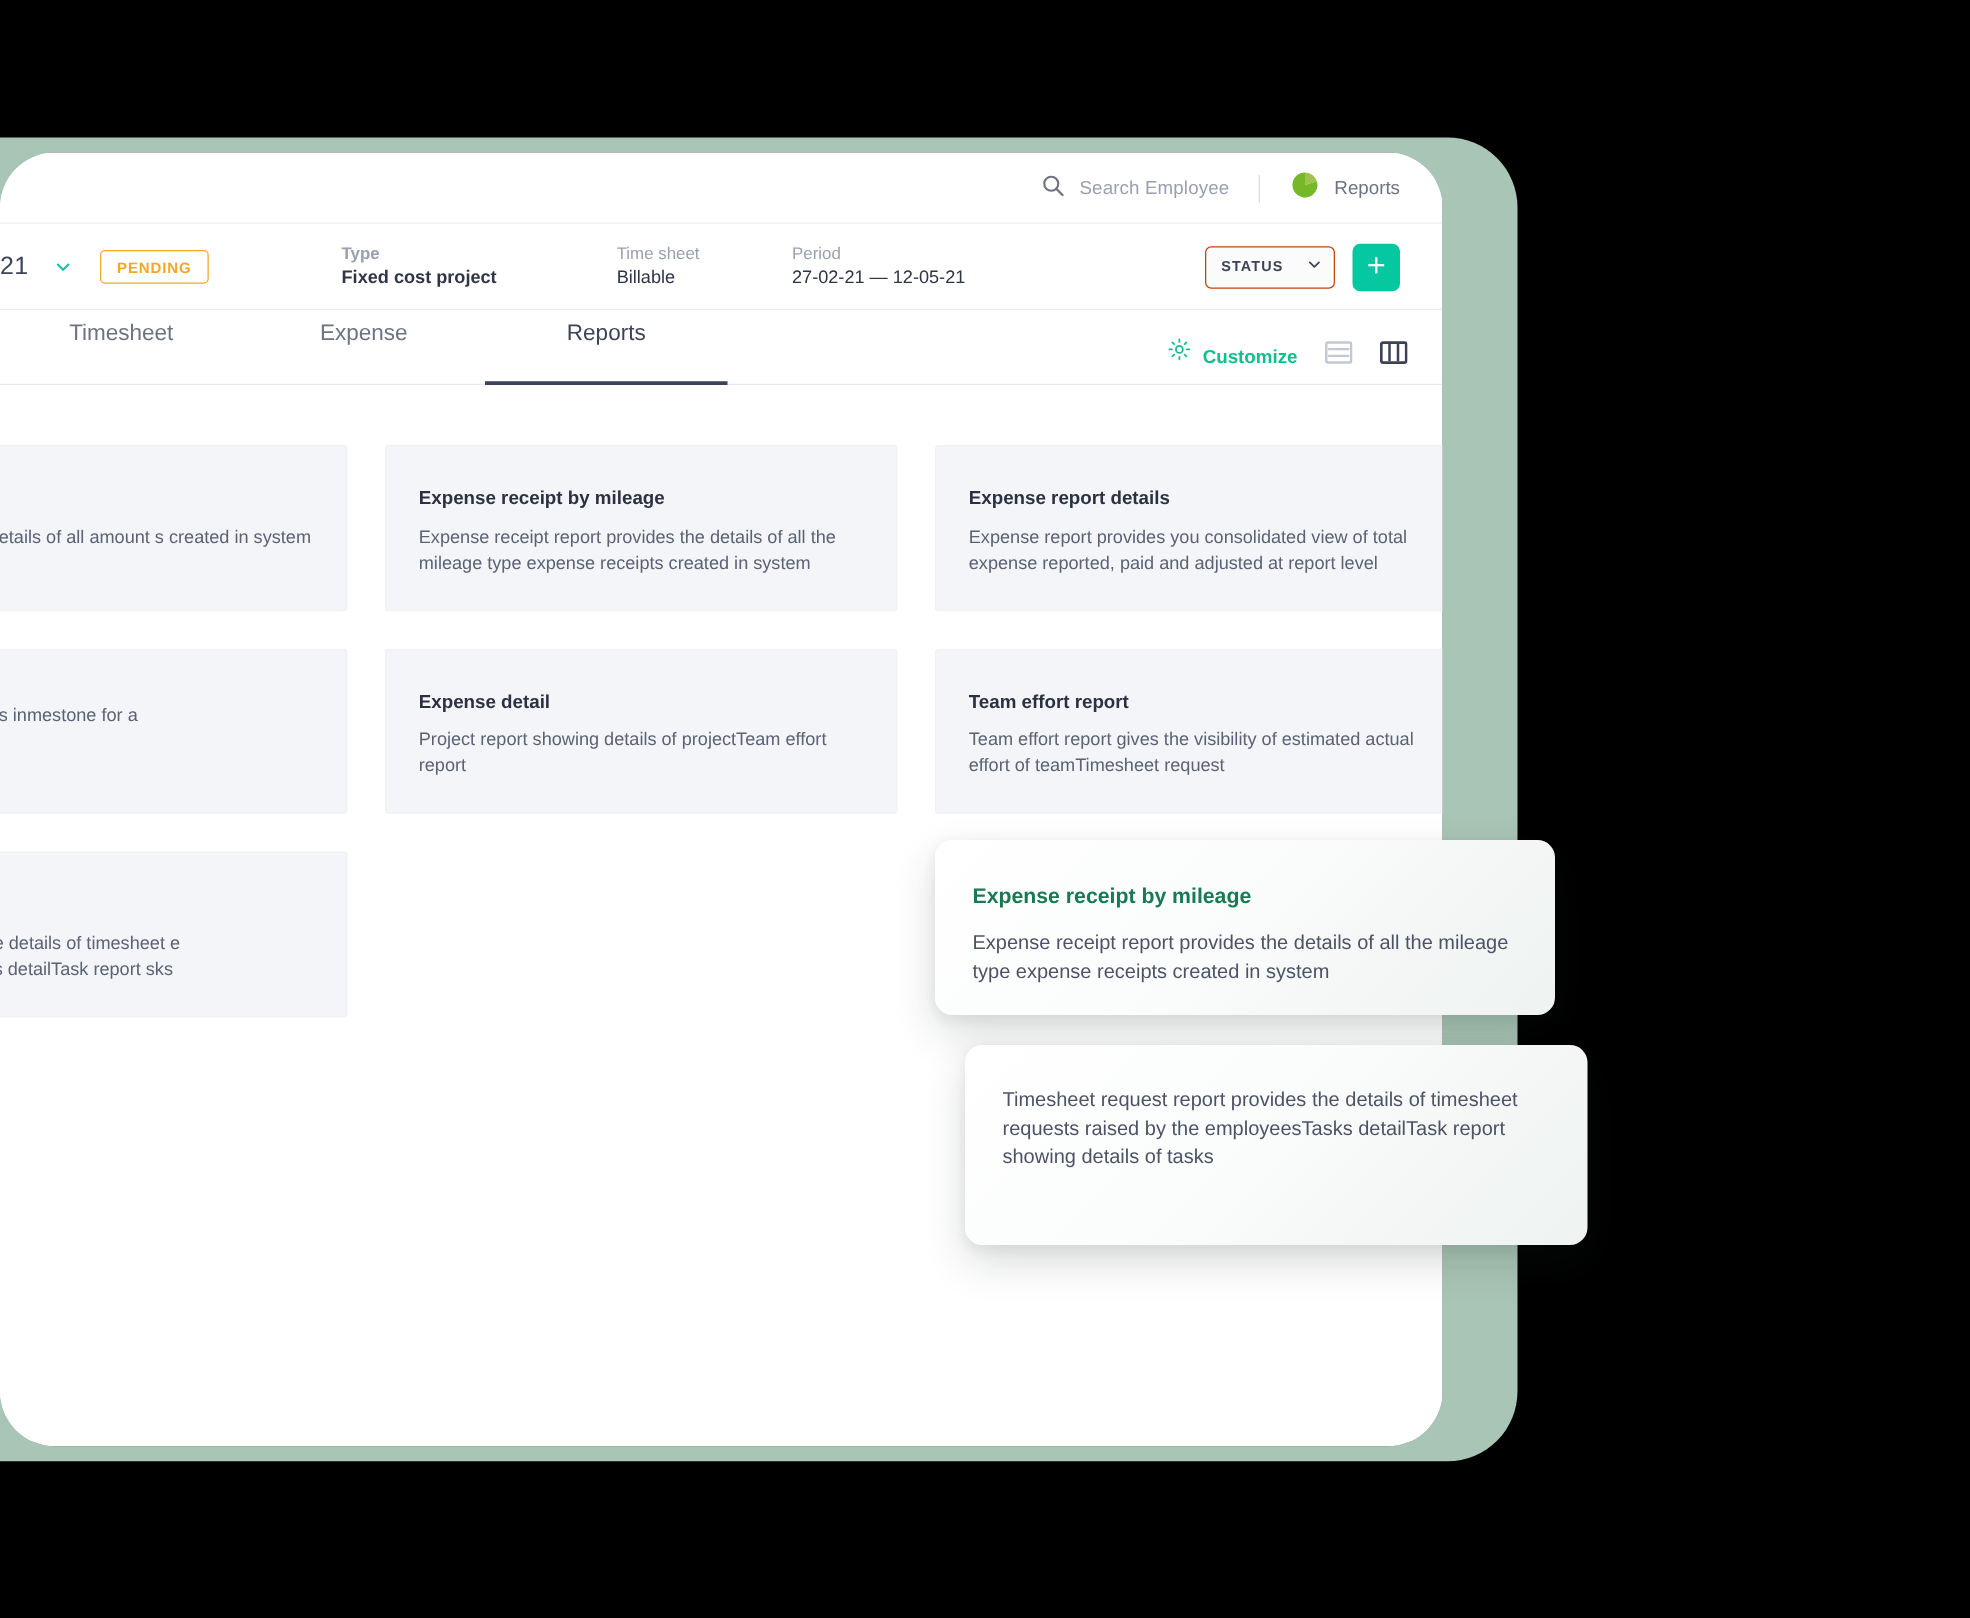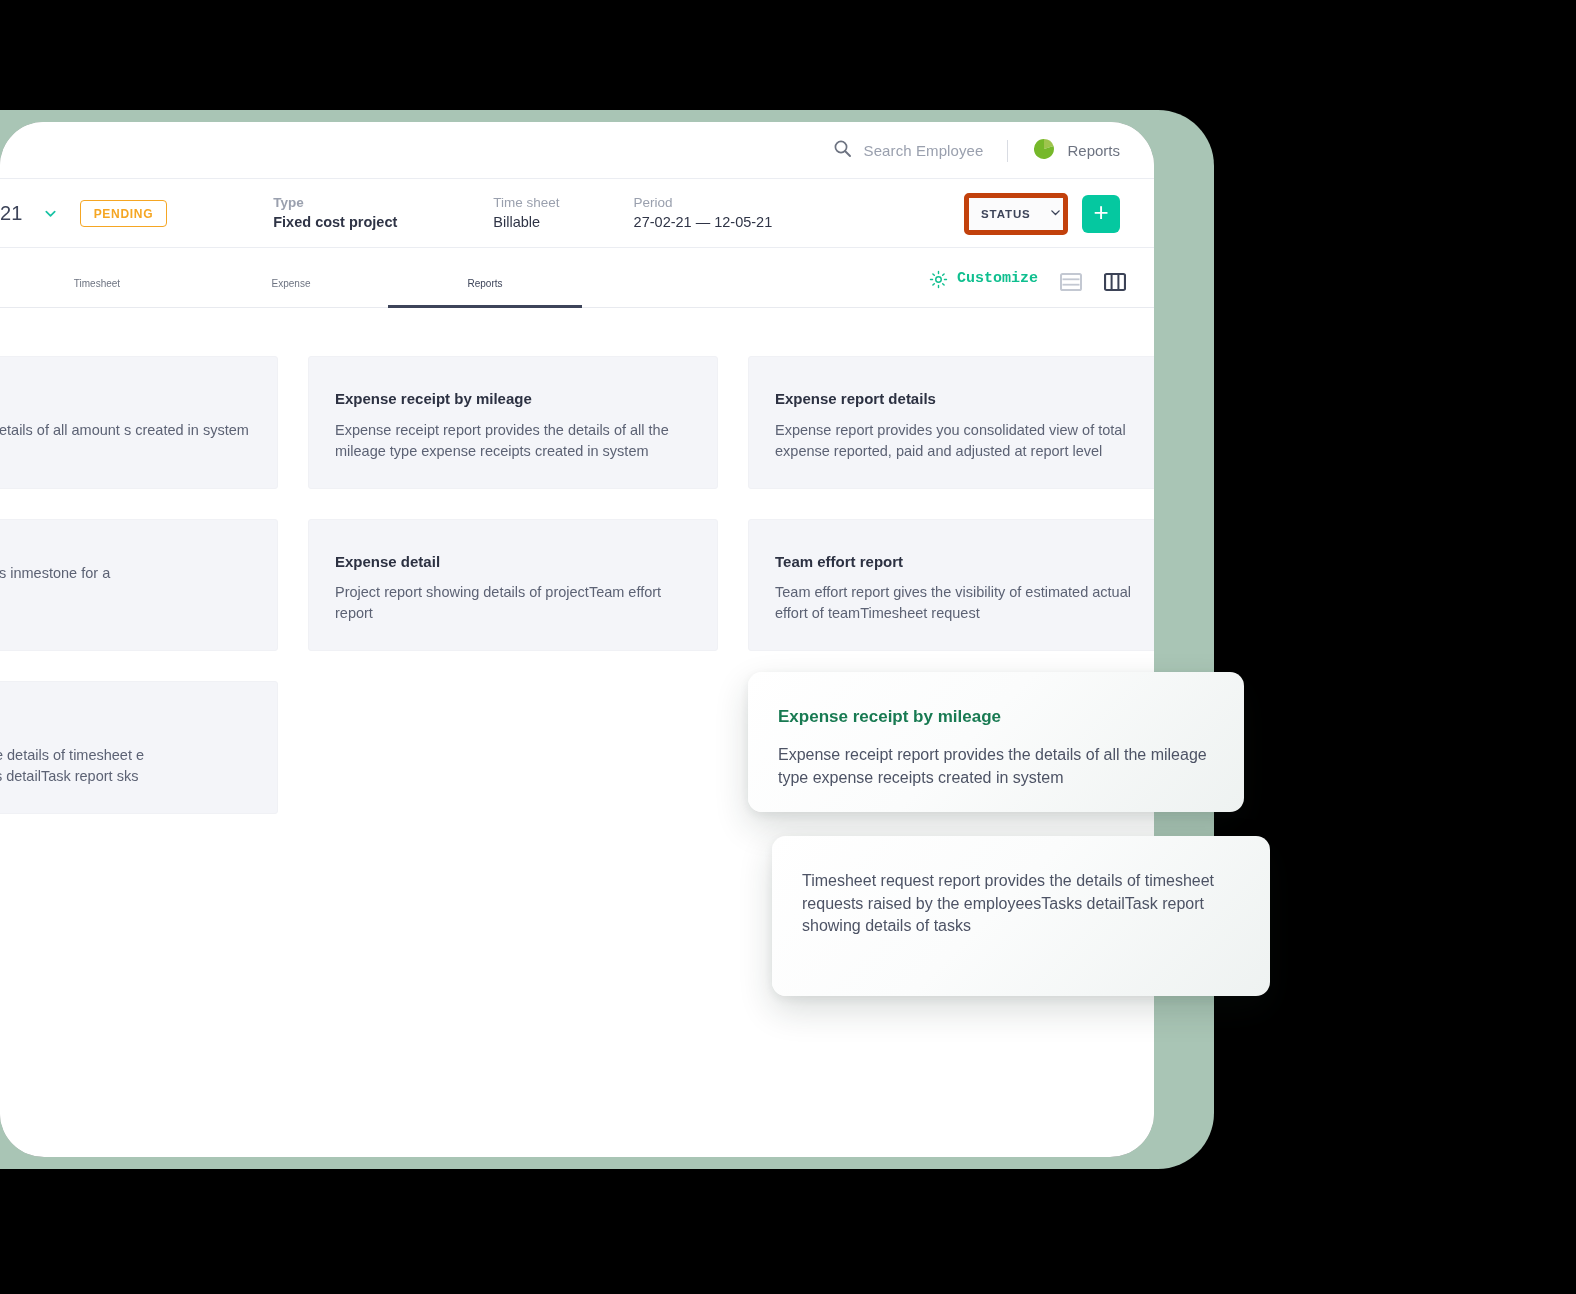--- a/index.html
+++ b/index.html
@@ -173,21 +173,21 @@
   }
 
   .status-select {
     display: flex;
     align-items: center;
     justify-content: space-between;
     gap: 18px;
     width: 104px;
     height: 32px;
     padding: 16px 12px;
-    border: 5px solid #c2410c;
+    border: 1px solid #c2410c;
     border-radius: 5px;
     background: #fbfbfc;
     cursor: pointer;
   }
 
   .status-select-label {
     font-size: 11.5px;
     letter-spacing: 0.9px;
     color: #3d4459;
     font-weight: 600;
@@ -225,22 +225,22 @@
 
   .tabs {
     display: flex;
     align-items: flex-end;
     padding-left: 140px;
   }
 
   .tab {
     width: 194px;
     text-align: center;
-    padding-bottom: 16px;
-    font-size: 10px;
+    padding-bottom: 28px;
+    font-size: 18px;
     color: #6d7381;
     cursor: pointer;
     border-bottom: 3px solid transparent;
     margin-bottom: -1px;
   }
 
   .tab.active {
     color: #3d4459;
     border-bottom-color: #3d4459;
   }
@@ -249,24 +249,23 @@
     position: absolute;
     right: 28px;
     bottom: 13px;
     display: flex;
     align-items: center;
     gap: 22px;
   }
 
   .customize {
     display: flex;
-    align-items: flex-start;
+    align-items: flex-end;
     gap: 9px;
     cursor: pointer;
-    font-family: Liberation Mono, monospace;
   }
 
   .customize-label {
     font-size: 15px;
     color: #0fbf8f;
     font-weight: 600;
   }
 
   .view-toggle { cursor: pointer; display: flex; }
 

